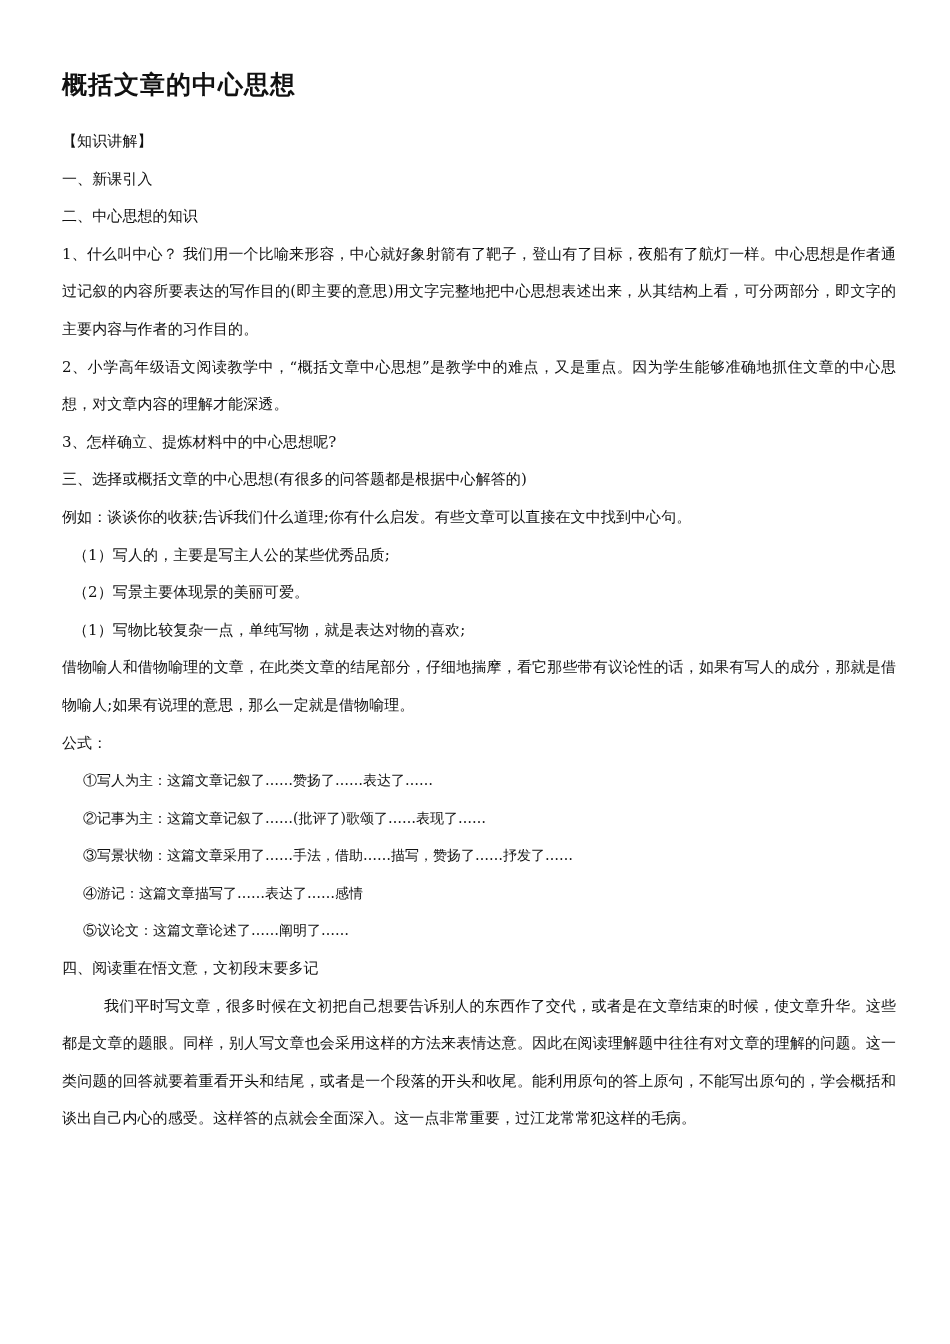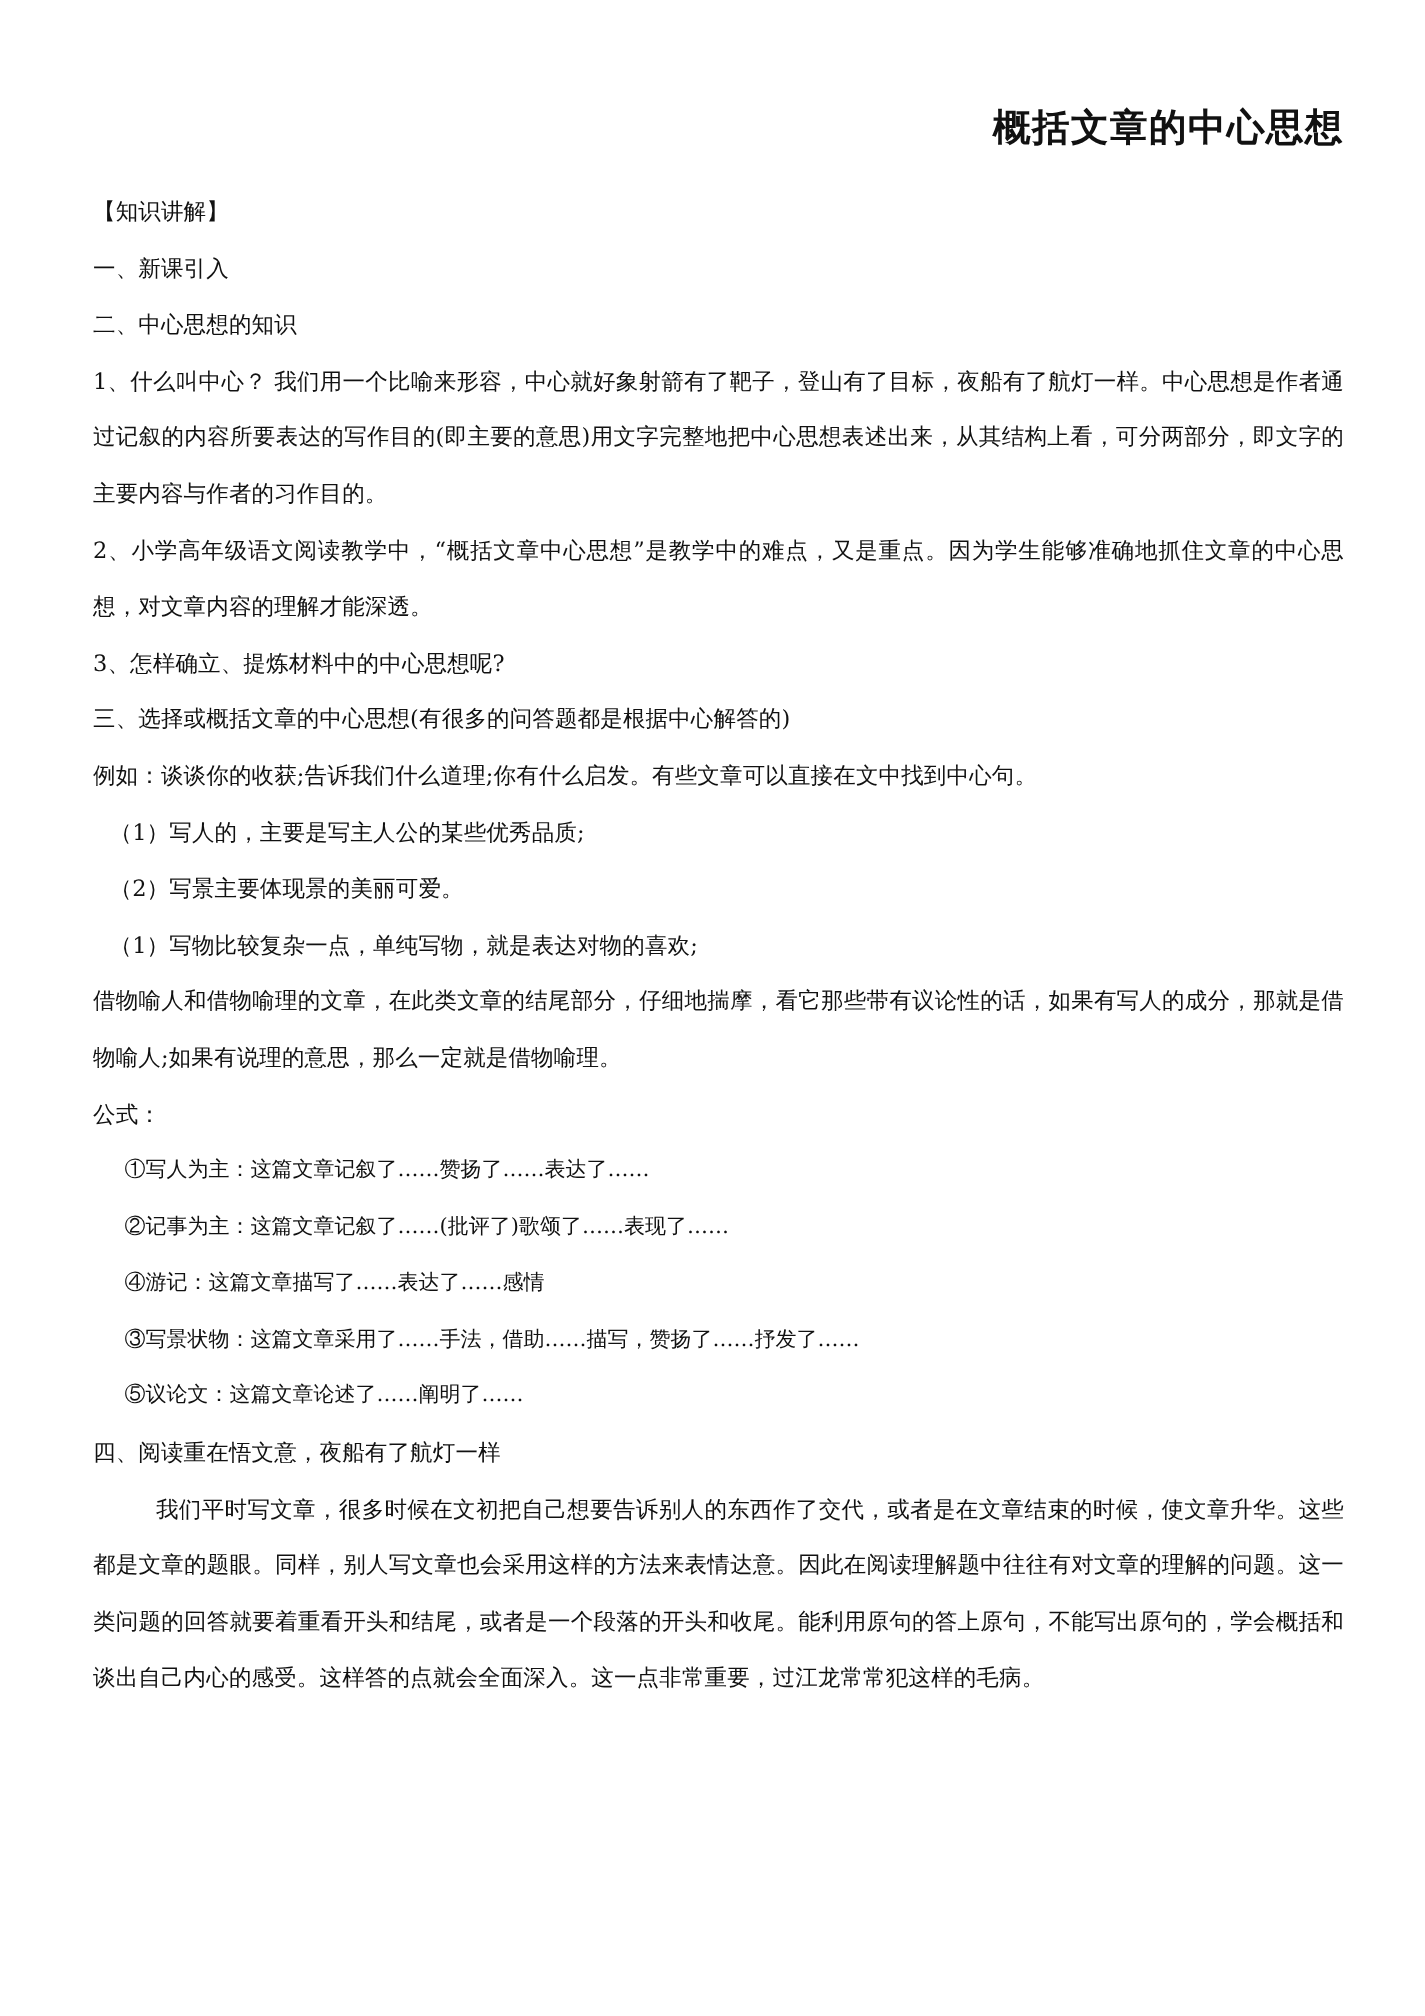--- a/index.html
+++ b/index.html
@@ -24,21 +24,21 @@
     overflow: hidden;
   }
   .content {
     position: absolute;
     left: 62px;
     top: 0;
     width: 834px;
   }
 
   .doc-title {
-    text-align: right;
+    text-align: left;
     font-size: 25px;
     font-weight: 700;
     letter-spacing: 1px;
     margin-top: 68px;
     margin-bottom: 0;
     line-height: 34px;
     font-family: "DejaVu Serif", "Liberation Serif", serif;
   }
 
   .para {
@@ -96,24 +96,24 @@
     <p class="para indent-half">（1）写物比较复杂一点，单纯写物，就是表达对物的喜欢;</p>
 
     <p class="para">借物喻人和借物喻理的文章，在此类文章的结尾部分，仔细地揣摩，看它那些带有议论性的话，如果有写人的成分，那就是借物喻人;如果有说理的意思，那么一定就是借物喻理。</p>
 
     <p class="para">公式：</p>
 
     <p class="formula-item">①写人为主：这篇文章记叙了……赞扬了……表达了……</p>
 
     <p class="formula-item">②记事为主：这篇文章记叙了……(批评了)歌颂了……表现了……</p>
 
+    <p class="formula-item">③写景状物：这篇文章采用了……手法，借助……描写，赞扬了……抒发了……</p>
+
     <p class="formula-item">④游记：这篇文章描写了……表达了……感情</p>
-
-    <p class="formula-item">③写景状物：这篇文章采用了……手法，借助……描写，赞扬了……抒发了……</p>
 
     <p class="formula-item">⑤议论文：这篇文章论述了……阐明了……</p>
 
-    <p class="para">四、阅读重在悟文意，夜船有了航灯一样</p>
+    <p class="para">四、阅读重在悟文意，文初段末要多记</p>
 
     <p class="para indent-2">我们平时写文章，很多时候在文初把自己想要告诉别人的东西作了交代，或者是在文章结束的时候，使文章升华。这些都是文章的题眼。同样，别人写文章也会采用这样的方法来表情达意。因此在阅读理解题中往往有对文章的理解的问题。这一类问题的回答就要着重看开头和结尾，或者是一个段落的开头和收尾。能利用原句的答上原句，不能写出原句的，学会概括和谈出自己内心的感受。这样答的点就会全面深入。这一点非常重要，过江龙常常犯这样的毛病。</p>
 
   </div>
 </div>
 
 </body></html>

